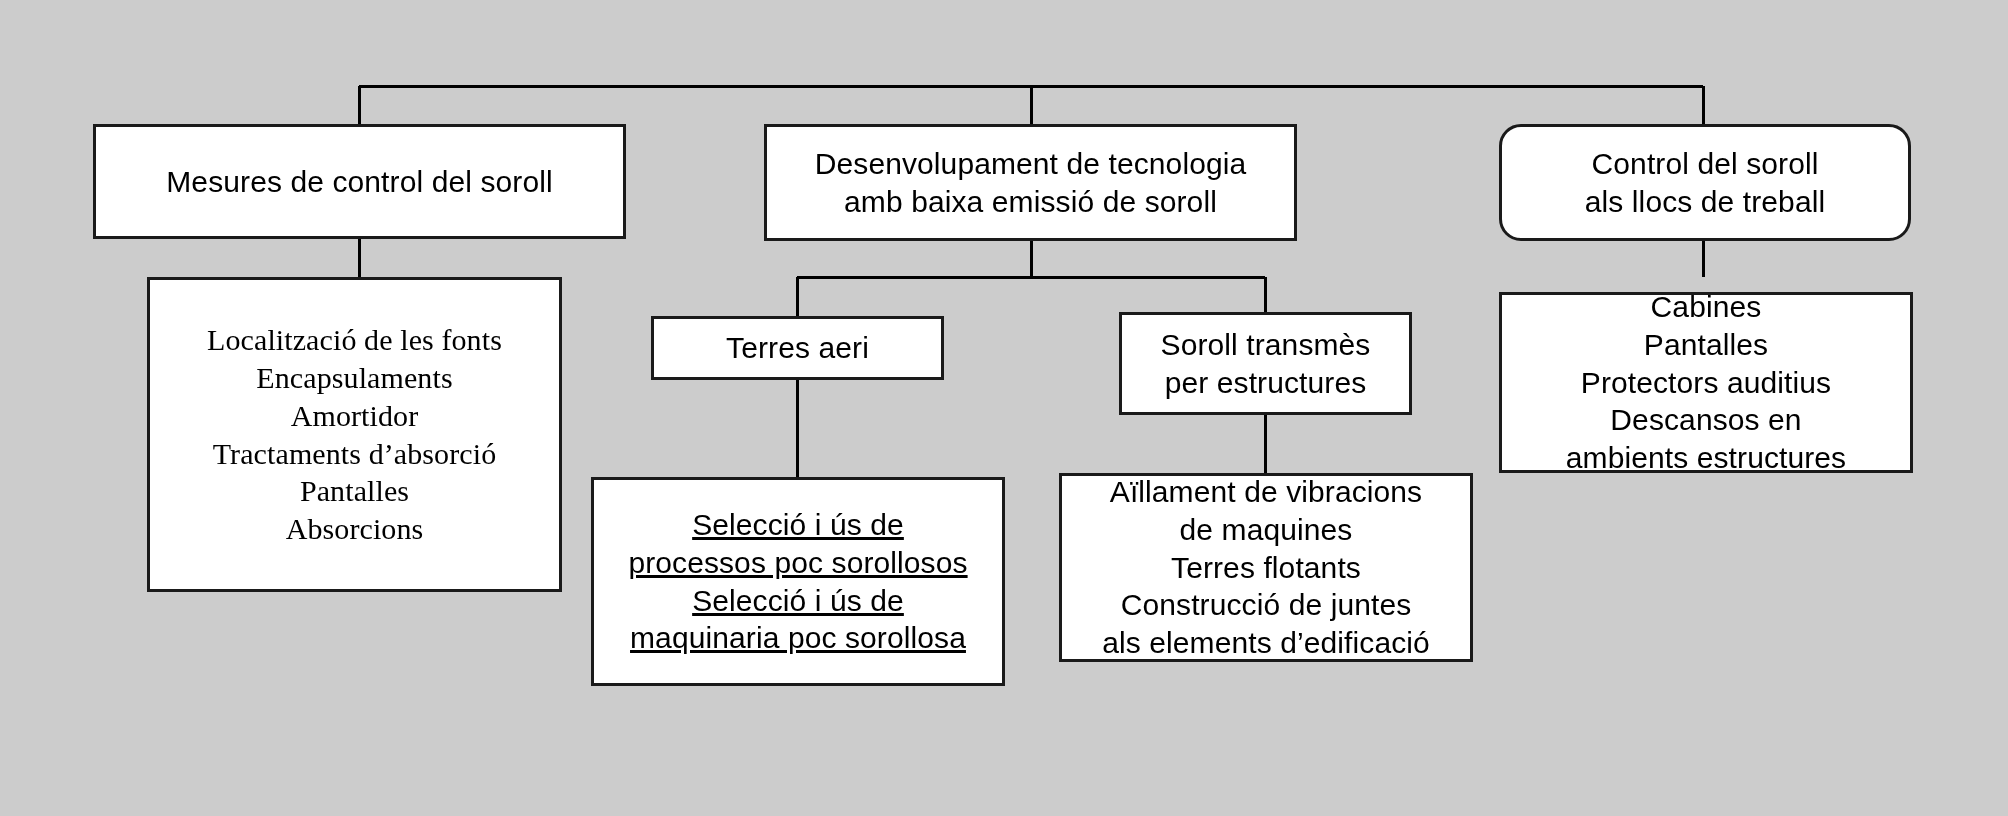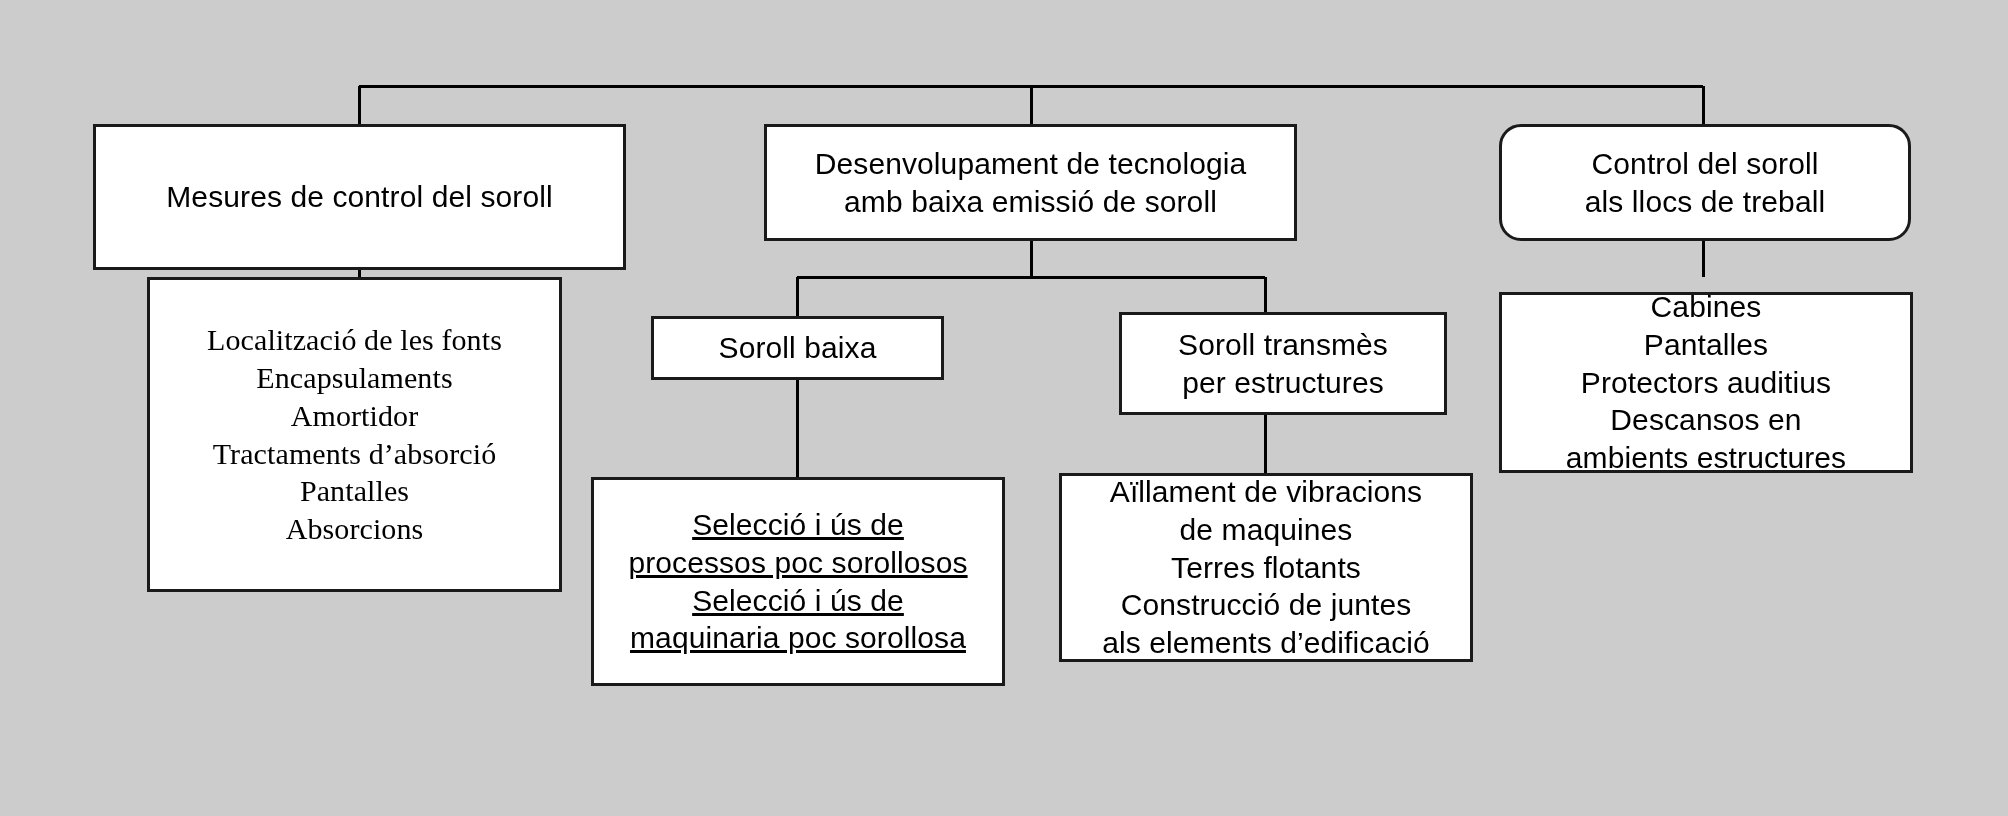--- a/index.html
+++ b/index.html
@@ -72,21 +72,21 @@
     <line x1="797" y1="277" x2="797" y2="316"></line>
     <line x1="1265" y1="277" x2="1265" y2="312"></line>
 
     <line x1="797" y1="380" x2="797" y2="477"></line>
 
     <line x1="1265" y1="415" x2="1265" y2="473"></line>
 
     <line x1="1703" y1="241" x2="1703" y2="277"></line>
   </svg>
 
-  <div class="node" style="left:93px; top:124px; width:533px; height:146px;">
+  <div class="node" style="left:93px; top:124px; width:533px; height:115px;">
     <span class="line">Mesures de control del soroll</span>
   </div>
 
   <div class="node" style="left:764px; top:124px; width:533px; height:117px;text-align:right;">
     <span class="line">Desenvolupament de tecnologia</span>
     <span class="line">amb baixa emissió de soroll</span>
   </div>
 
   <div class="node" style="left:1499px; top:124px; width:412px; height:117px;border-radius:22px;">
     <span class="line">Control del soroll</span>
@@ -96,24 +96,24 @@
   <div class="node" style="left:147px; top:277px; width:415px; height:315px;font-family:Liberation Serif, serif;">
     <span class="line">Localització de les fonts</span>
     <span class="line">Encapsulaments</span>
     <span class="line">Amortidor</span>
     <span class="line">Tractaments d’absorció</span>
     <span class="line">Pantalles</span>
     <span class="line">Absorcions</span>
   </div>
 
   <div class="node" style="left:651px; top:316px; width:293px; height:64px;">
-    <span class="line">Soroll baixa</span>
+    <span class="line">Terres aeri</span>
   </div>
 
-  <div class="node" style="left:1119px; top:312px; width:328px; height:103px;">
+  <div class="node" style="left:1119px; top:312px; width:293px; height:103px;">
     <span class="line">Soroll transmès</span>
     <span class="line">per estructures</span>
   </div>
 
   <div class="node" style="left:591px; top:477px; width:414px; height:209px;text-decoration:underline;">
     <span class="line">Selecció i ús de</span>
     <span class="line">processos poc sorollosos</span>
     <span class="line">Selecció i ús de</span>
     <span class="line">maquinaria poc sorollosa</span>
   </div>

